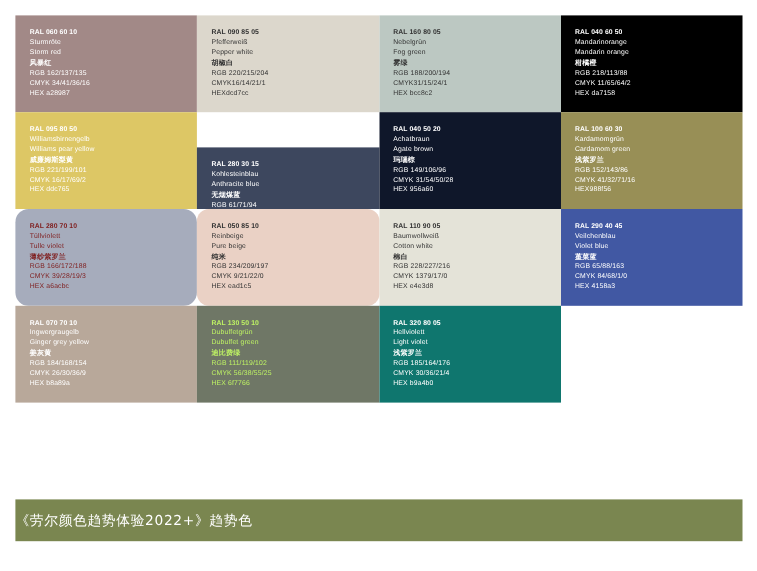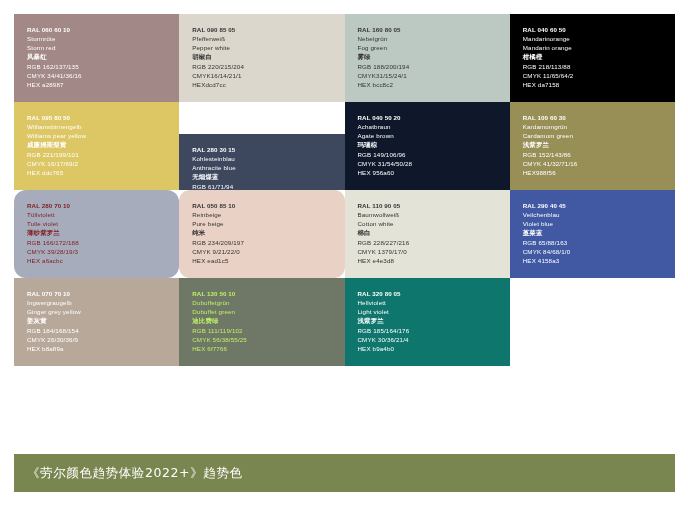--- a/index.html
+++ b/index.html
@@ -46,21 +46,20 @@
     font-weight: bold;
     font-family: "DejaVu Sans", "Liberation Sans", sans-serif;
     font-size: 6.4px;
     letter-spacing: 0.2px;
   }
   #footer-bar {
     width: 661px;
     height: 38px;
     display: flex;
     align-items: center;
-    padding-left: 13px;
     box-sizing: border-box;
   }
   #footer-title {
     font-family: "DejaVu Sans", "Liberation Sans", sans-serif;
     font-size: 12.5px;
     letter-spacing: 0.6px;
     white-space: nowrap;
   }
 </style>
 </head>

